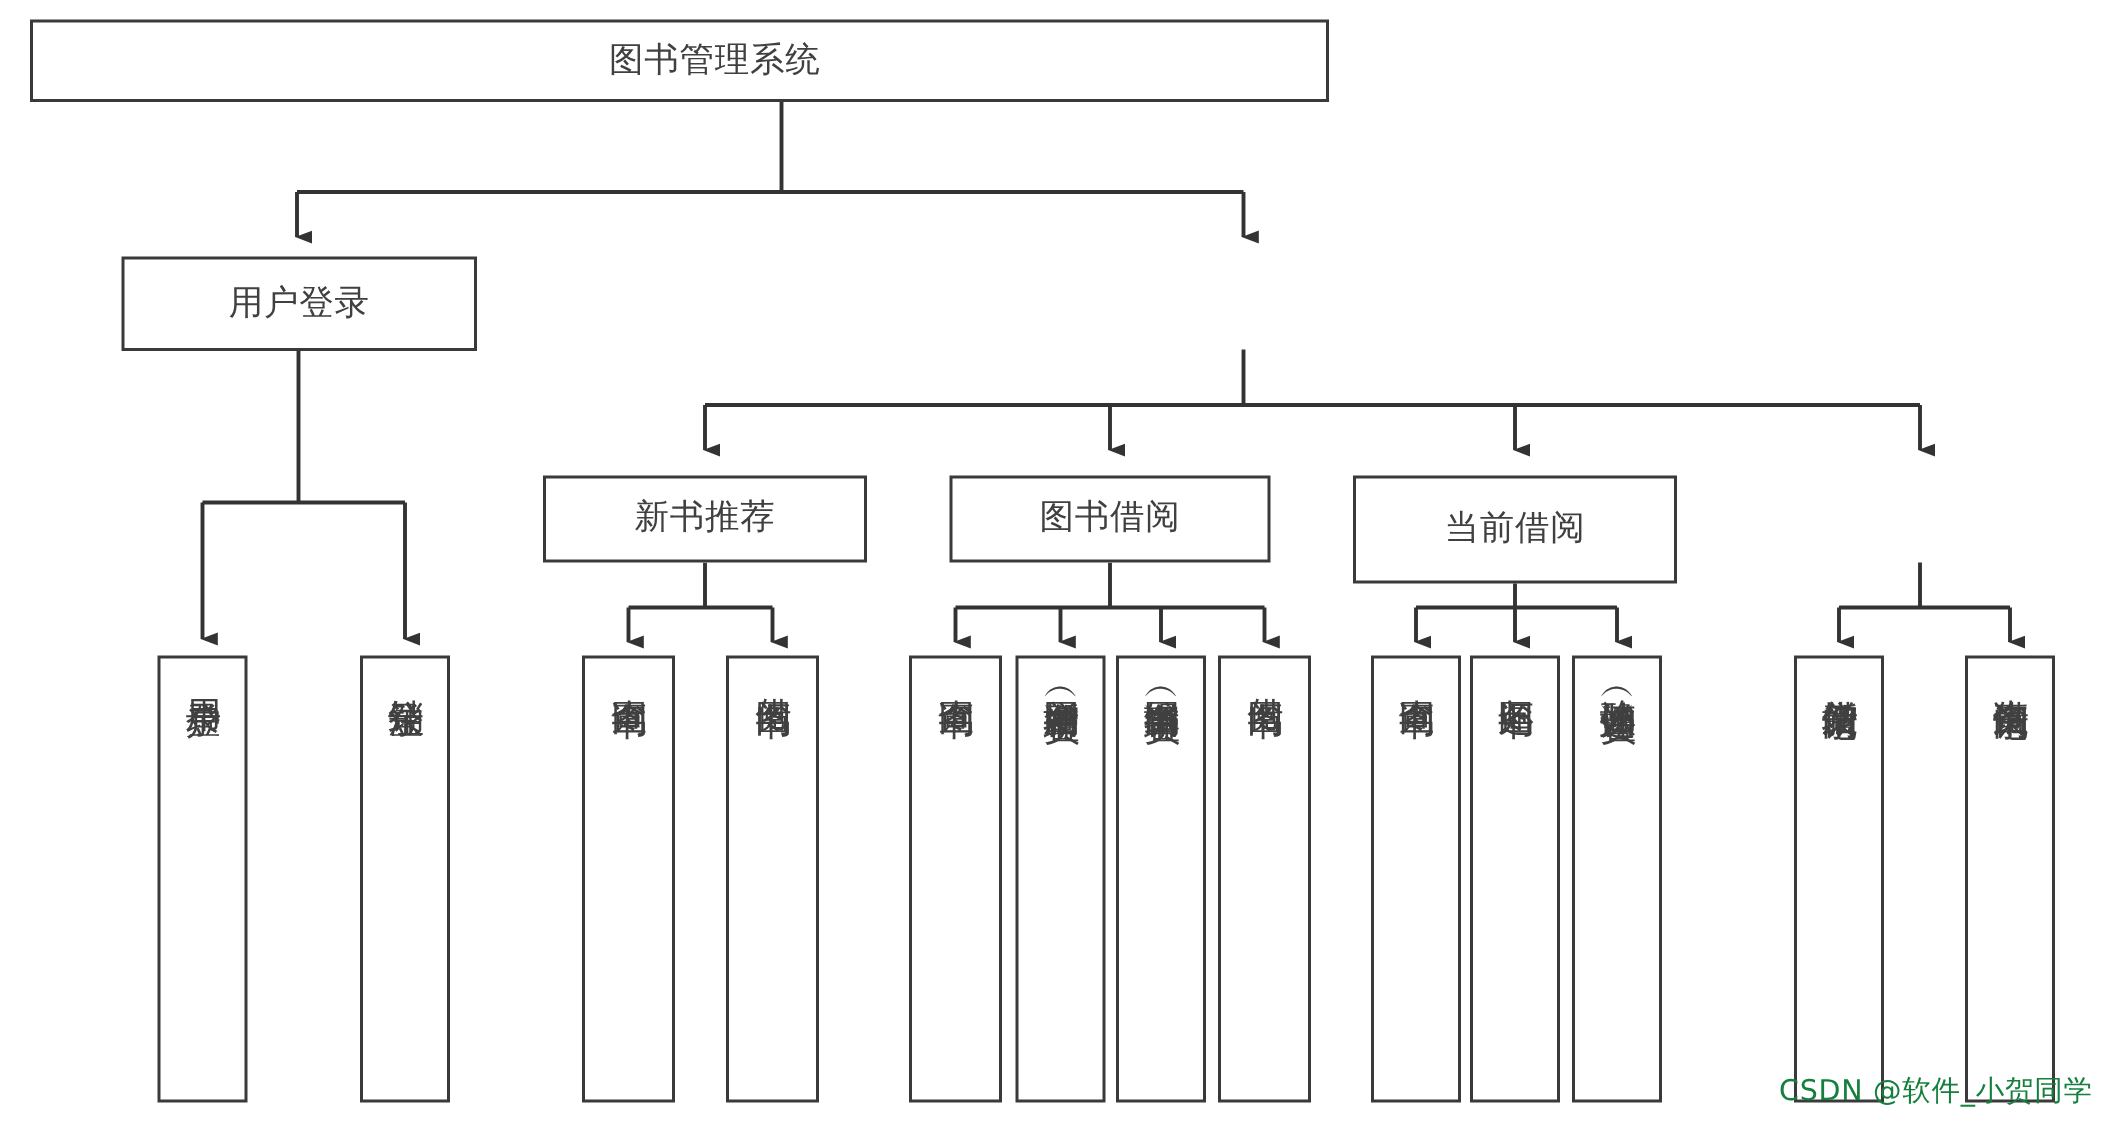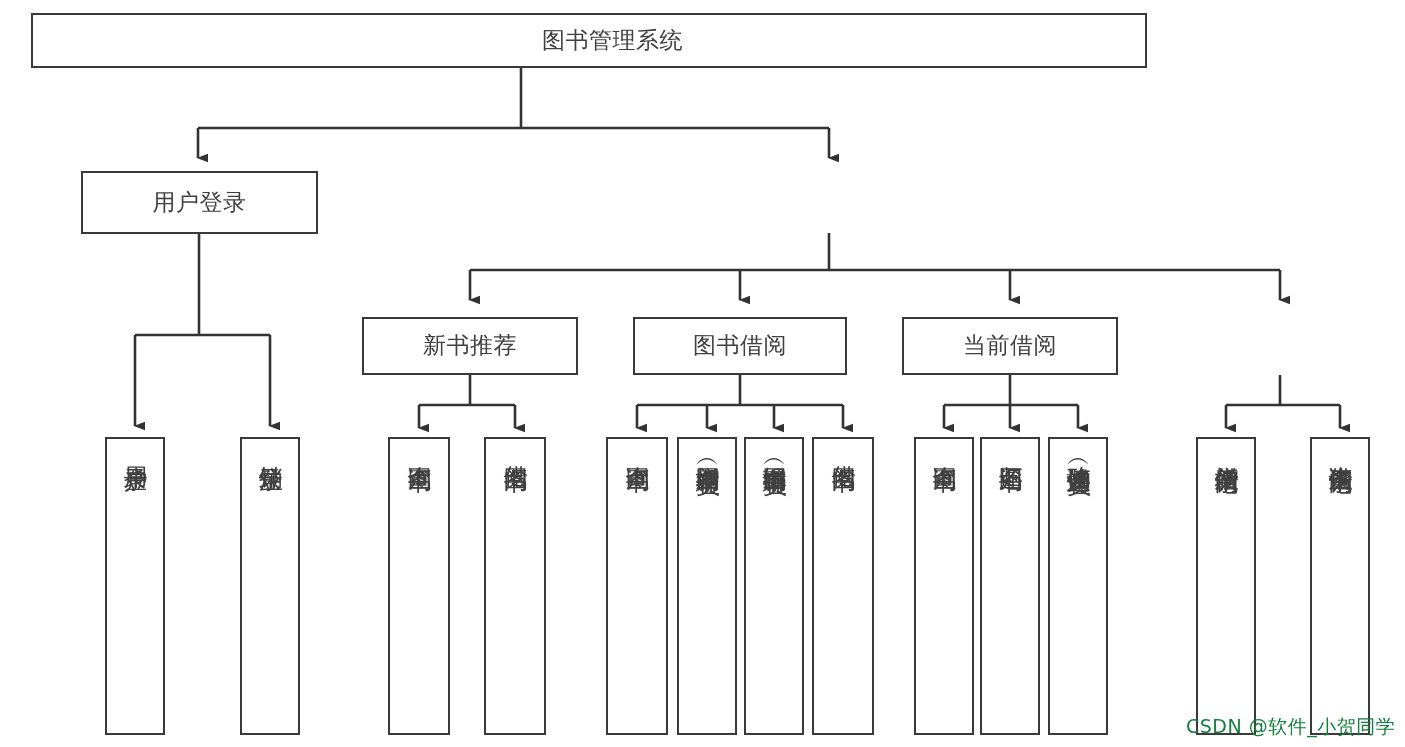--- a/index.html
+++ b/index.html
@@ -126,38 +126,38 @@
       <path d="M 1010 405 L 1010 428" marker-end="url(#arrowhead)"></path>
       <path d="M 1078 405 L 1078 428" marker-end="url(#arrowhead)"></path>
 
       <path d="M 1280 375 L 1280 405"></path>
       <path d="M 1226 405 L 1340 405"></path>
       <path d="M 1226 405 L 1226 428" marker-end="url(#arrowhead)"></path>
       <path d="M 1340 405 L 1340 428" marker-end="url(#arrowhead)"></path>
     </g>
   </svg>
 
-  <div class="node horiz root" style="left:31px; top:13px; width:1116px; height:55px;padding-left:47px;">
+  <div class="node horiz root" style="left:20px; top:13px; width:866px; height:55px;padding-left:47px;">
     <span class="node-label">图书管理系统</span>
   </div>
 
   <div class="node horiz" style="left:81px; top:171px; width:237px; height:63px;">
     <span class="node-label">用户登录</span>
   </div>
 
 
   <div class="node horiz" style="left:362px; top:317px; width:216px; height:58px;">
     <span class="node-label">新书推荐</span>
   </div>
 
   <div class="node horiz" style="left:633px; top:317px; width:214px; height:58px;">
     <span class="node-label">图书借阅</span>
   </div>
 
-  <div class="node horiz" style="left:902px; top:317px; width:216px; height:58px;">
+  <div class="node horiz" style="left:902px; top:317px; width:216px; height:72px;">
     <span class="node-label">当前借阅</span>
   </div>
 
 
   <div class="node vert" style="left:105px; top:437px; width:60px; height:298px;">
     <span class="node-label">用户登录</span>
   </div>
 
   <div class="node vert" style="left:240px; top:437px; width:60px; height:298px;">
     <span class="node-label">注销登录</span>

